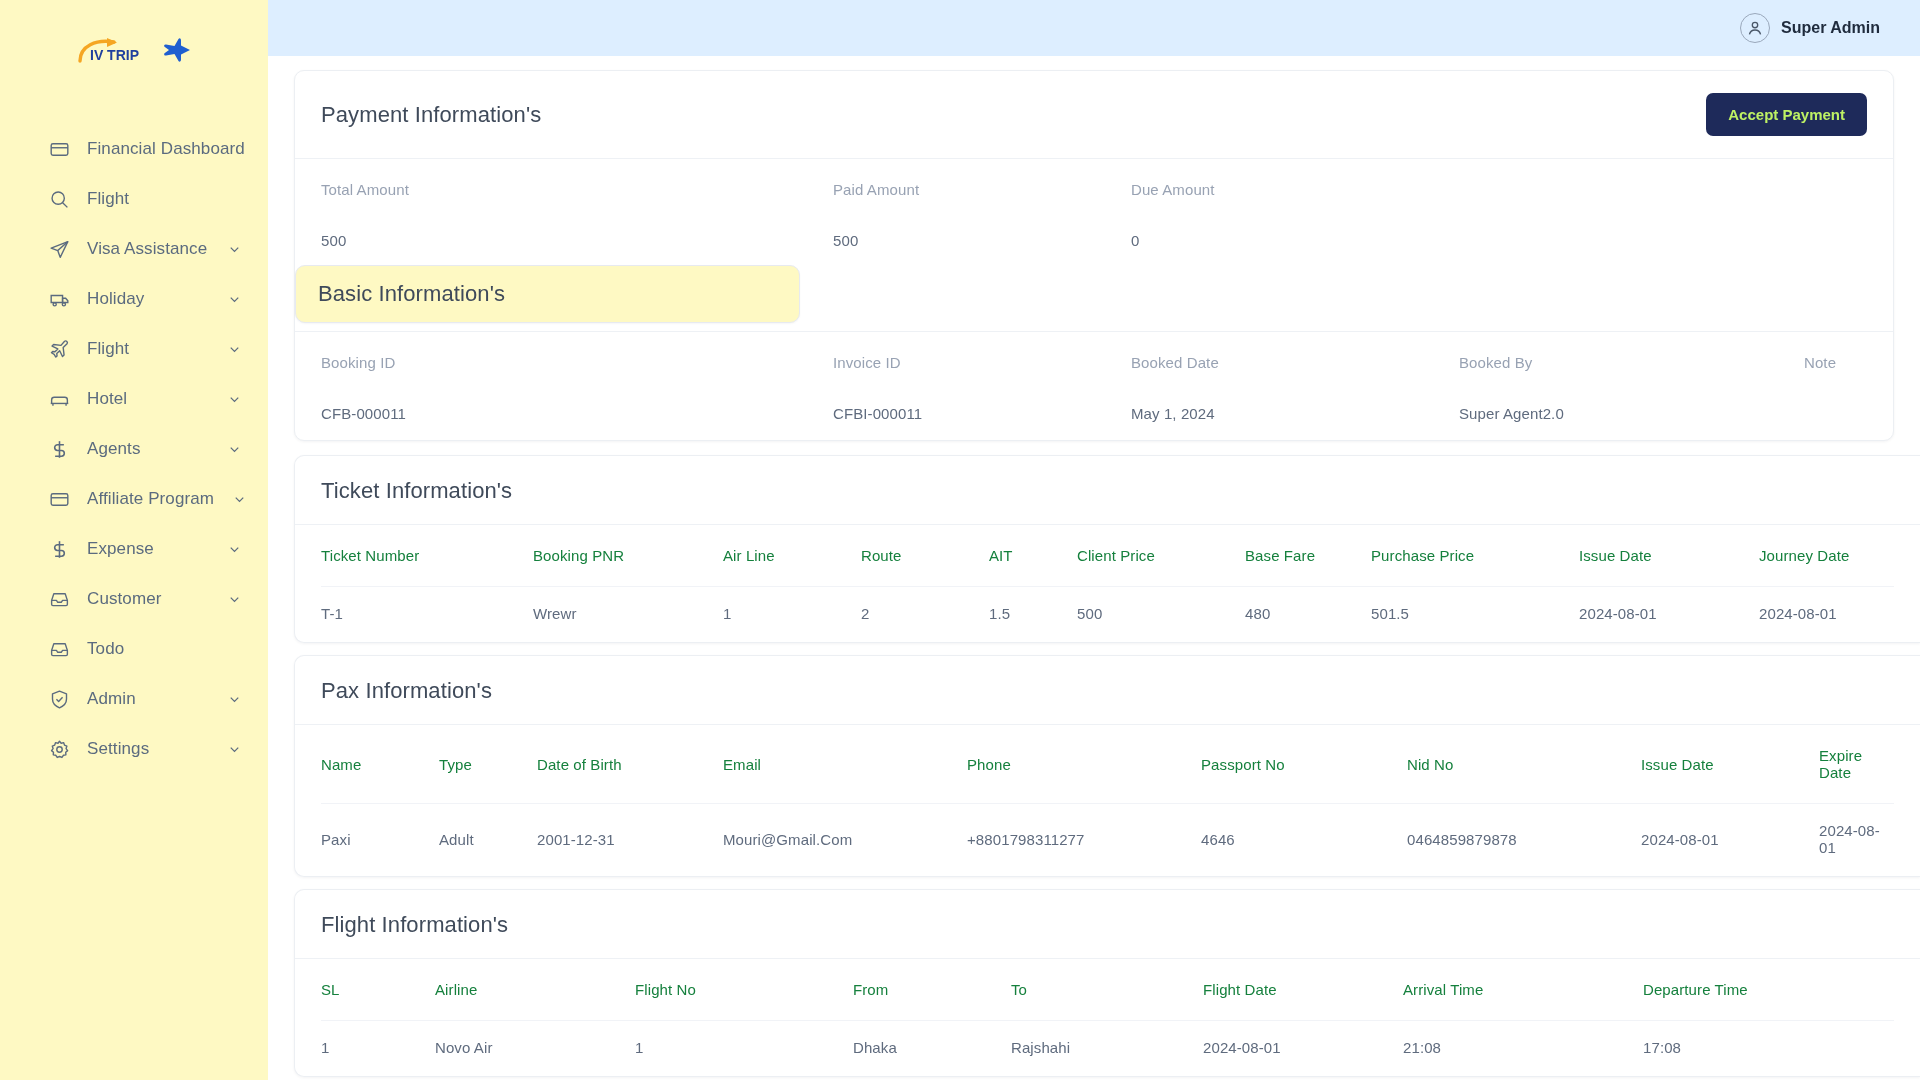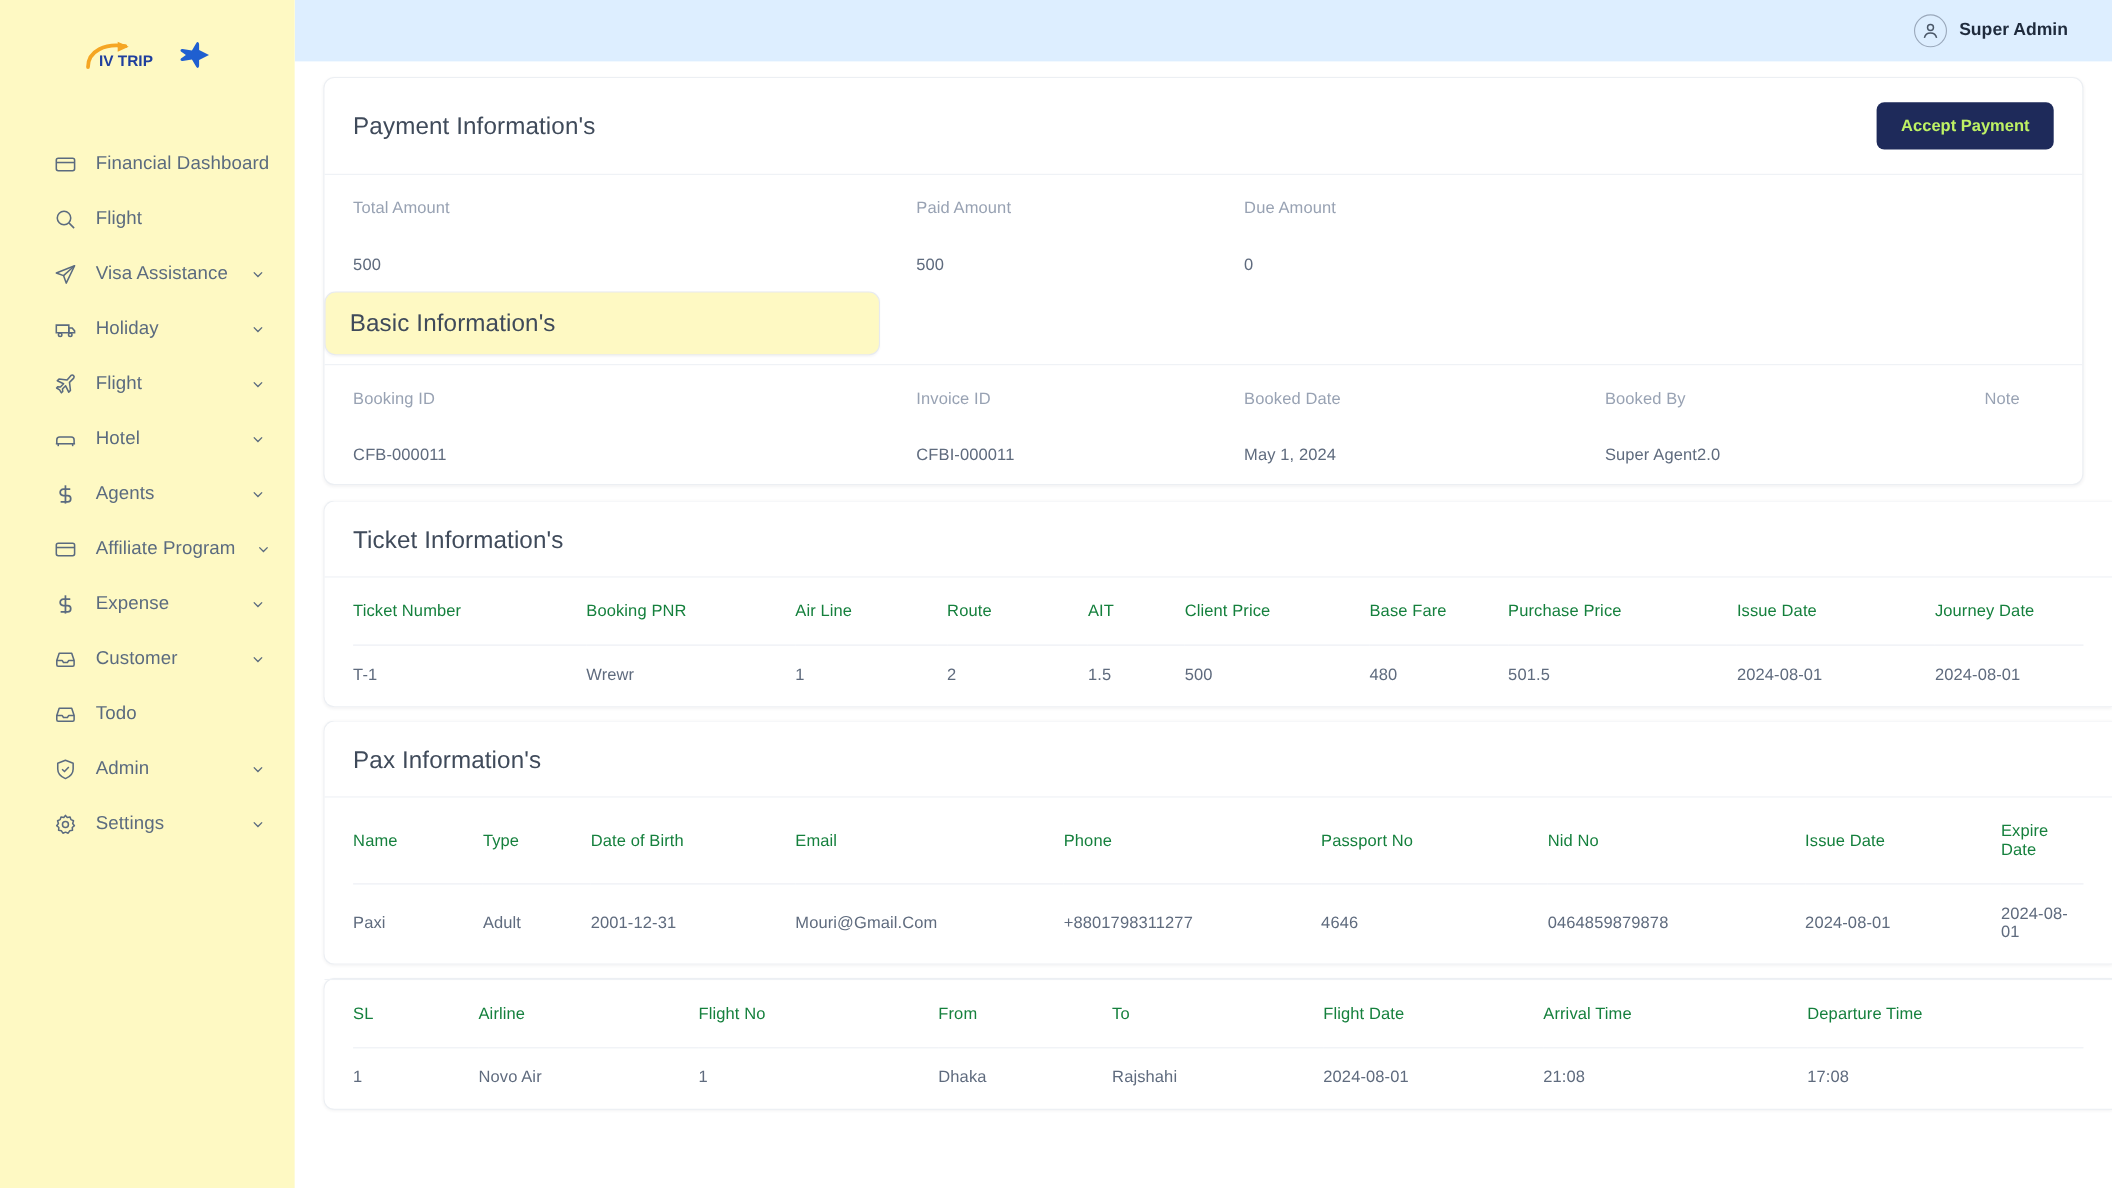--- a/index.html
+++ b/index.html
@@ -476,20 +476,23 @@
               <td>0464859879878</td>
               <td>2024-08-01</td>
               <td>2024-08-01</td>
             </tr>
               </tbody>
           </table>
         </div>
       </div>
 
       <div class="card section-card" style="margin:12px 0 0 26px;border-right:none;border-radius:10px 0 0 10px;">
+        <div class="section-head" style="padding-bottom:20px;">
+          <span class="section-title">Flight Information's</span>
+        </div>
         <div class="divider"></div>
         <div class="tbl-wrap">
           <table class="tbl">
             <colgroup>
               <col style="width:114px">
                 <col style="width:200px">
                 <col style="width:218px">
                 <col style="width:158px">
               <col style="width:192px">
                 <col style="width:200px">

